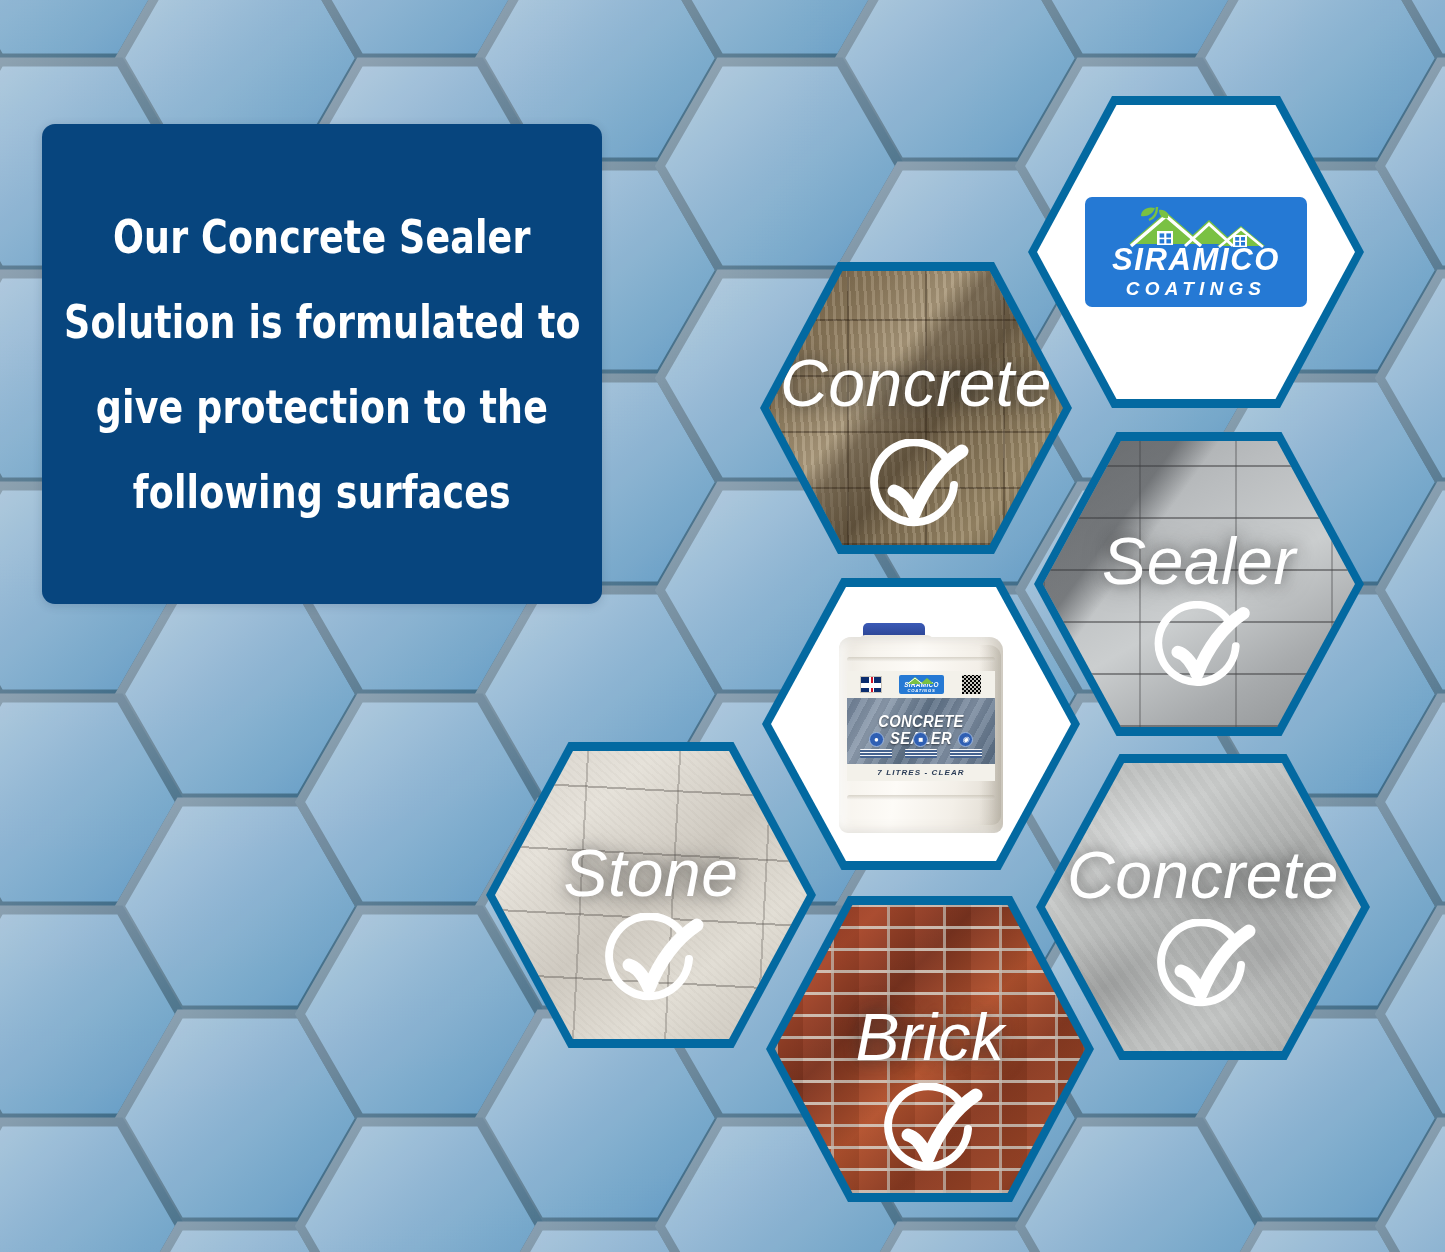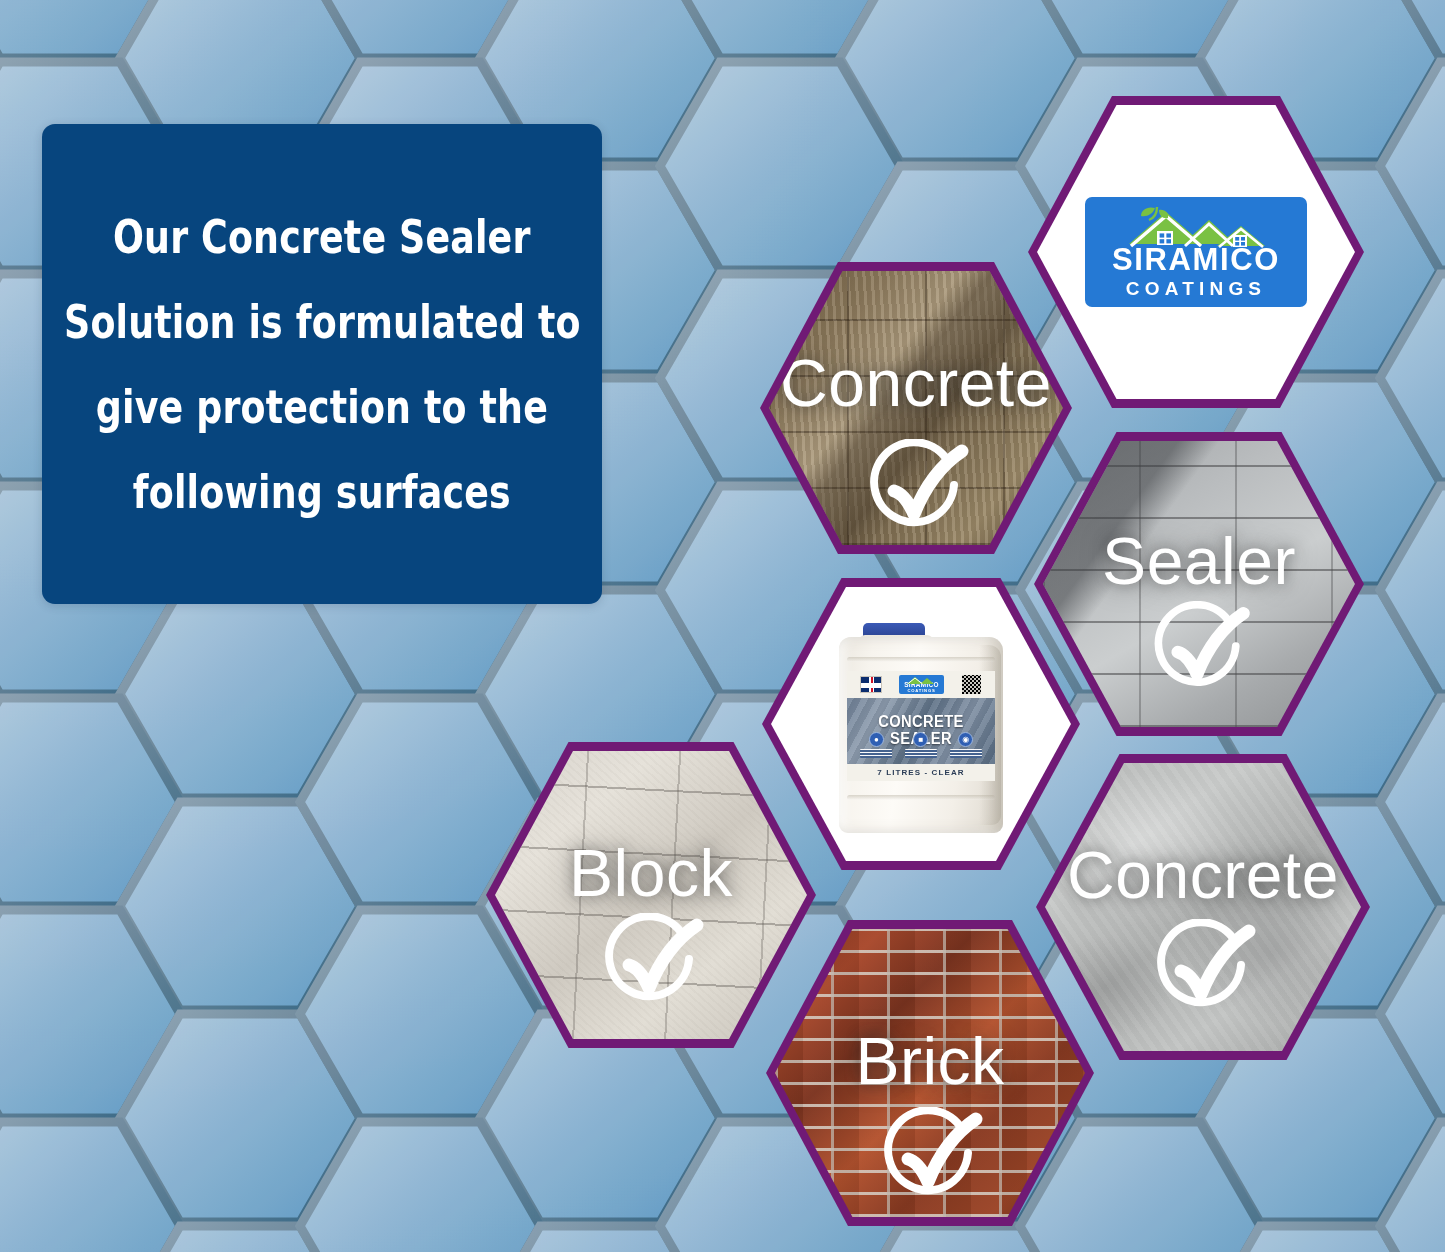--- a/index.html
+++ b/index.html
@@ -49,21 +49,21 @@
     transform:scaleX(.86);
     white-space:nowrap;
   }
 
   
   .hex {
     position:absolute;
     clip-path:polygon(25% 0%, 75% 0%, 100% 50%, 75% 100%, 25% 100%, 0% 50%);
     overflow:hidden;
   }
-  .hex-outer { background:#701a75; }
+  .hex-outer { background:#0369a1;font-style:italic; }
   .hex-inner {
     position:absolute; inset:9px;
     clip-path:polygon(25% 0%, 75% 0%, 100% 50%, 75% 100%, 25% 100%, 0% 50%);
     overflow:hidden;
     display:flex; align-items:center; justify-content:center;
   }
   .hex-inner.white { background:#ffffff; }
 
   .tex { position:absolute; inset:0; }
 
@@ -477,40 +477,40 @@
             <span>7 LITRES - CLEAR</span>
           </div>
         </div>
       </div>
     </div>
   </div>
 
   <div class="hex hex-outer" style="left:486px; top:742px; width:330px; height:306px;">
     <div class="hex-inner">
       <div class="tex tex-stone"></div>
-      <div class="hex-label" style="top:84px; font-size:66px;">Block</div>
+      <div class="hex-label" style="top:84px; font-size:66px;">Stone</div>
       <svg class="tick" style="left:50%; top:162px; margin-left:-62px;" width="124" height="106" viewBox="0 0 124 106">
         <path d="M92 19 A40 40 0 1 0 100 46" fill="none" stroke="#ffffff" stroke-width="8" stroke-linecap="round"></path>
         <path d="M40 52 C48 54 54 62 60 75 C70 50 84 28 108 12" fill="none" stroke="#ffffff" stroke-width="13" stroke-linecap="round" stroke-linejoin="round"></path>
       </svg>
     </div>
   </div>
 
   <div class="hex hex-outer" style="left:1036px; top:754px; width:334px; height:306px;">
     <div class="hex-inner">
       <div class="tex tex-concrete"></div>
       <div class="hex-label" style="top:74px; font-size:66px;">Concrete</div>
       <svg class="tick" style="left:50%; top:156px; margin-left:-62px;" width="124" height="106" viewBox="0 0 124 106">
         <path d="M92 19 A40 40 0 1 0 100 46" fill="none" stroke="#ffffff" stroke-width="8" stroke-linecap="round"></path>
         <path d="M40 52 C48 54 54 62 60 75 C70 50 84 28 108 12" fill="none" stroke="#ffffff" stroke-width="13" stroke-linecap="round" stroke-linejoin="round"></path>
       </svg>
     </div>
   </div>
 
-  <div class="hex hex-outer" style="left:766px; top:920px; width:328px; height:306px;">
+  <div class="hex hex-outer" style="left:766px; top:896px; width:328px; height:306px;">
     <div class="hex-inner">
       <div class="tex tex-brick"></div>
       <div class="hex-label" style="top:94px; font-size:66px;">Brick</div>
       <svg class="tick" style="left:50%; top:178px; margin-left:-62px;" width="124" height="106" viewBox="0 0 124 106">
         <path d="M92 19 A40 40 0 1 0 100 46" fill="none" stroke="#ffffff" stroke-width="8" stroke-linecap="round"></path>
         <path d="M40 52 C48 54 54 62 60 75 C70 50 84 28 108 12" fill="none" stroke="#ffffff" stroke-width="13" stroke-linecap="round" stroke-linejoin="round"></path>
       </svg>
     </div>
   </div>
 

